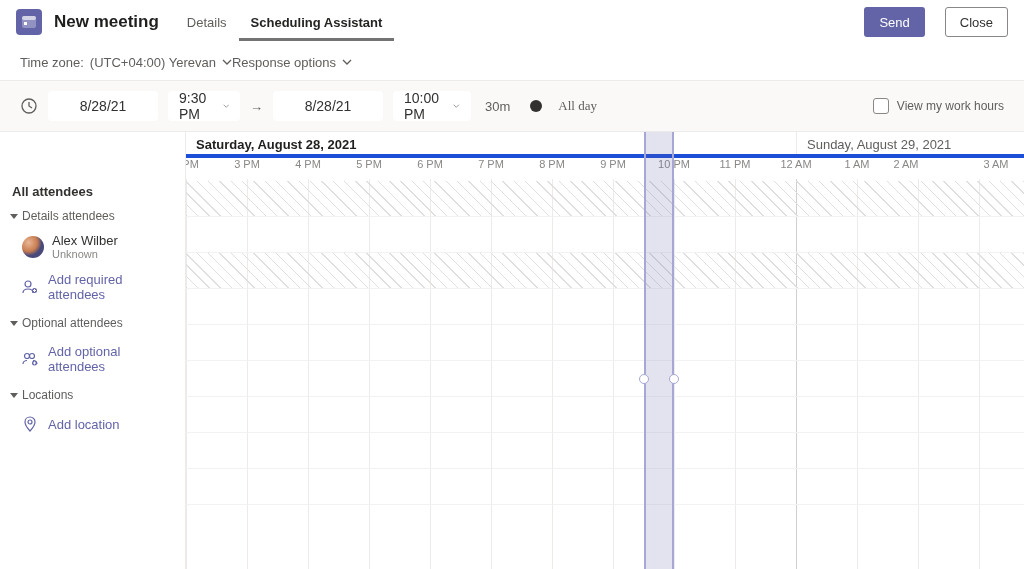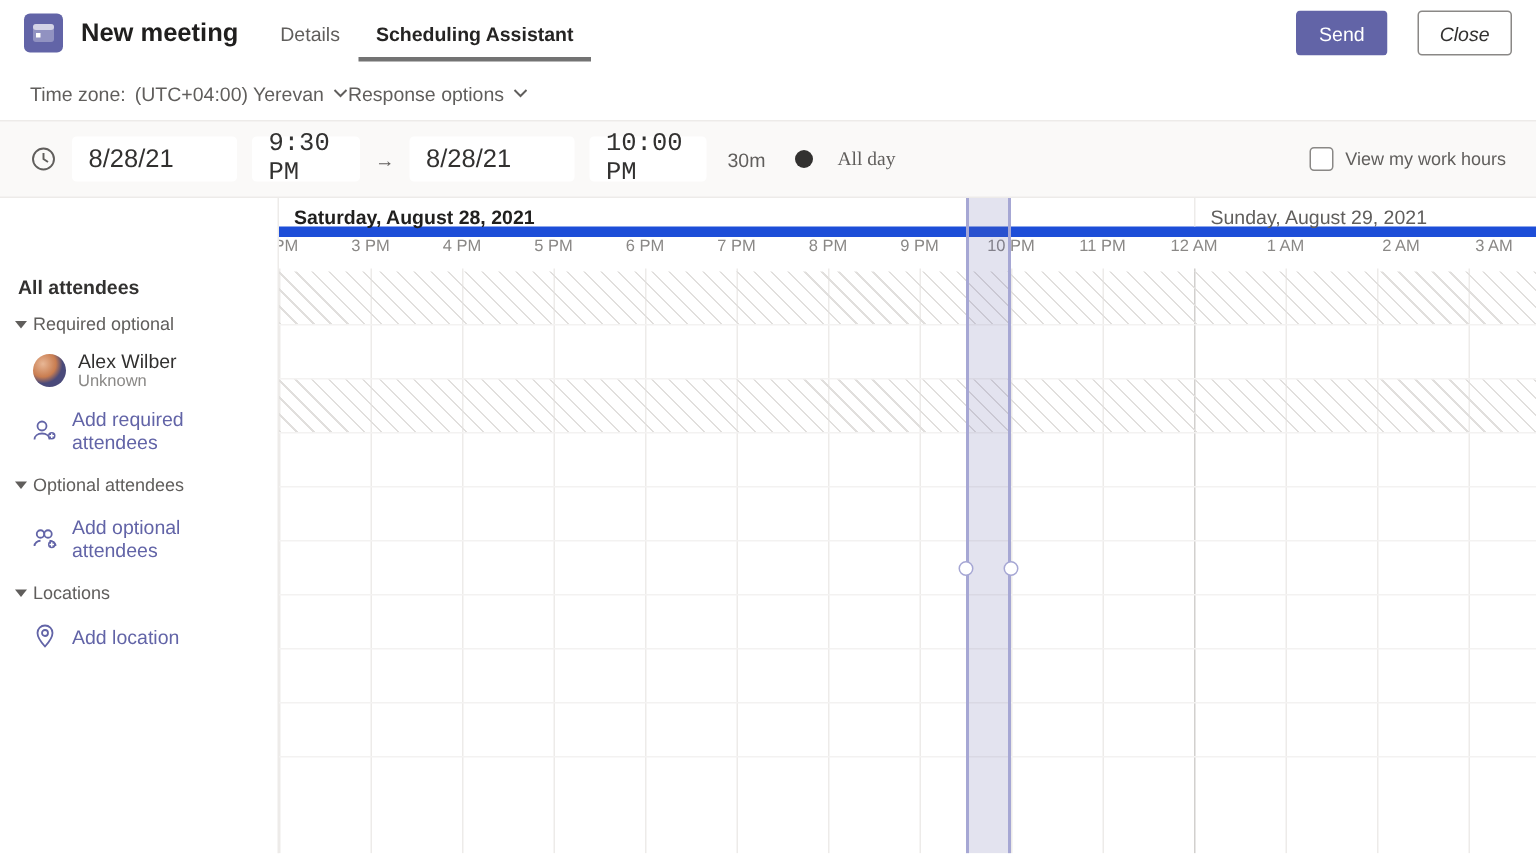--- a/index.html
+++ b/index.html
@@ -20,22 +20,22 @@
 
   
   .opts { display:flex; align-items:center; height: 36px; padding: 0 20px; color:#605e5c; font-size:13px; }
   .opt-item { display:flex; align-items:center; gap:6px; cursor:pointer; }
   .chev { width:10px; height:10px; }
 
   
   .dtbar-wrap { background:#faf9f8; border-top:1px solid #edebe9; border-bottom:1px solid #edebe9; }
   .dtbar { display:flex; align-items:center; gap:10px; padding: 10px 20px; }
   .clock-icon { width:18px; height:18px; color:#605e5c; }
-  .field { background:#fff; border:1px solid #fff; height:30px; display:flex; align-items:center; padding:0 10px; border-radius:3px; font-size:17px; cursor:pointer; }
-  .field.time { gap:10px;font-family:Liberation Mono, monospace; }
+  .field { background:#fff; border:1px solid #fff; height:30px; display:flex; align-items:center; padding:0 10px; border-radius:3px; font-size:14px; cursor:pointer;justify-content:center; }
+  .field.time { gap:10px; }
   .arrow { color:#605e5c; }
   .duration { color:#605e5c; margin-left:4px; }
   .allday-dot { width:12px; height:12px; border-radius:50%; background:#323130; margin-left:10px; }
   .allday-label { color:#605e5c; margin-left:6px;font-family:Liberation Serif, serif; }
   .work-hours { display:flex; align-items:center; gap:8px; margin-left:auto; color:#605e5c; font-size:12px; }
   .checkbox { width:16px; height:16px; border:1.5px solid #8a8886; border-radius:3px; background:#fff; }
 
   
   .main { display:flex; height: calc(569px - 44px - 36px - 52px); }
   .sidebar { width:186px; flex:none; border-right:1px solid #edebe9; padding-top: 48px; }
@@ -44,21 +44,21 @@
   .caret { width:0; height:0; border-left:4px solid transparent; border-right:4px solid transparent; border-top:5px solid #605e5c; }
   .attendee-row { display:flex; align-items:center; gap:8px; padding:4px 8px 4px 22px; }
   .avatar { width:22px; height:22px; border-radius:50%; background: radial-gradient(circle at 30% 30%, #e8b796 0%, #c97d50 40%, #4a4a7a 60%); }
   .att-name { font-size:13px; color:#323130; }
   .att-sub { font-size:11px; color:#8a8886; }
   .link-row { display:flex; align-items:center; gap:10px; padding:8px 8px 8px 22px; color:#6264a7; font-size:13px; cursor:pointer; }
   .link-ico { width:16px; height:16px; flex:none; color:#6264a7; }
 
   
   .timeline { flex:1; position:relative; overflow:hidden; }
-  .day-headers { position:absolute; left:0; right:0; top:0; height:26px; display:flex; border-bottom:7px solid #1d4ed8; }
+  .day-headers { position:absolute; left:0; right:0; top:0; height:26px; display:flex; border-bottom:4px solid #1d4ed8; }
   .day-hdr { padding:5px 10px; font-size:13px; color:#605e5c; border-left:1px solid #edebe9; }
   .day-hdr.first { font-weight:700; color:#201f1e; border-left:none; }
   .hour-labels { position:absolute; left:0; right:0; top:26px; height:21px; display:flex; }
   .hr { position:absolute; top:0; font-size:11px; color:#8a8886; transform:translateX(-50%); }
   .grid { position:absolute; left:0; right:0; top:47px; bottom:0; }
   .vline { position:absolute; top:0; bottom:0; width:1px; background:#edebe9; }
   .vline.daysep { background:#d2d0ce; width:1px; }
   .rows { position:absolute; left:0; right:0; top:47px; bottom:0; }
   .row { position:absolute; left:0; right:0; height:36px; border-bottom:1px solid #f3f2f1; }
   .hatch { background-image: repeating-linear-gradient(45deg, #e1dfdd 0, #e1dfdd 1px, transparent 1px, transparent 8px); }
@@ -76,21 +76,21 @@
         <rect x="3" y="8" width="3" height="3" fill="#fff"></rect>
       </svg>
   </div>
   <div class="title">New meeting</div>
   <div class="tabs">
     <div class="tab">Details</div>
     <div class="tab active">Scheduling Assistant</div>
   </div>
   <div class="spacer"></div>
   <div class="btn btn-primary">Send</div>
-  <div class="btn btn-secondary" style="margin-left:8px;font-style:italic;">Close</div>
+  <div class="btn btn-secondary" style="margin-left:8px;">Close</div>
 </div>
 
 <div class="opts">
   <div class="opt-item">
     <span>Time zone:</span>
     <span>(UTC+04:00) Yerevan</span>
     <svg class="chev" viewBox="0 0 10 10">
         <path d="M1 3l4 4 4-4" stroke="#605e5c" stroke-width="1.3" fill="none"></path>
       </svg>
   </div>
@@ -136,21 +136,21 @@
     </div>
   </div>
 </div>
 
 <div class="main">
   <div class="sidebar">
     <div class="sb-hdr">All attendees</div>
 
     <div class="sb-group">
       <span class="caret"></span>
-      <span>Required optional</span>
+      <span>Details attendees</span>
     </div>
     <div class="attendee-row">
       <div class="avatar"></div>
       <div>
         <div class="att-name">Alex Wilber</div>
         <div class="att-sub">Unknown</div>
       </div>
     </div>
     <div class="link-row">
       <svg class="link-ico" viewBox="0 0 16 16">
@@ -201,21 +201,21 @@
         <span class="hr" style="left: 122px;">4 PM</span>
         <span class="hr" style="left: 183px;">5 PM</span>
         <span class="hr" style="left: 244px;">6 PM</span>
         <span class="hr" style="left: 305px;">7 PM</span>
         <span class="hr" style="left: 366px;">8 PM</span>
         <span class="hr" style="left: 427px;">9 PM</span>
         <span class="hr" style="left: 488px;">10 PM</span>
         <span class="hr" style="left: 549px;">11 PM</span>
         <span class="hr" style="left: 610px;">12 AM</span>
         <span class="hr" style="left: 671px;">1 AM</span>
-        <span class="hr" style="left: 748px;">2 AM</span>
+        <span class="hr" style="left: 720px;">2 AM</span>
         <span class="hr" style="left: 810px;">3 AM</span>
       </div>
       <div class="grid">
         <div class="vline" style="left: 0px;"></div>
         <div class="vline" style="left: 61px;"></div>
         <div class="vline" style="left: 122px;"></div>
         <div class="vline" style="left: 183px;"></div>
         <div class="vline" style="left: 244px;"></div>
         <div class="vline" style="left: 305px;"></div>
         <div class="vline" style="left: 366px;"></div>

